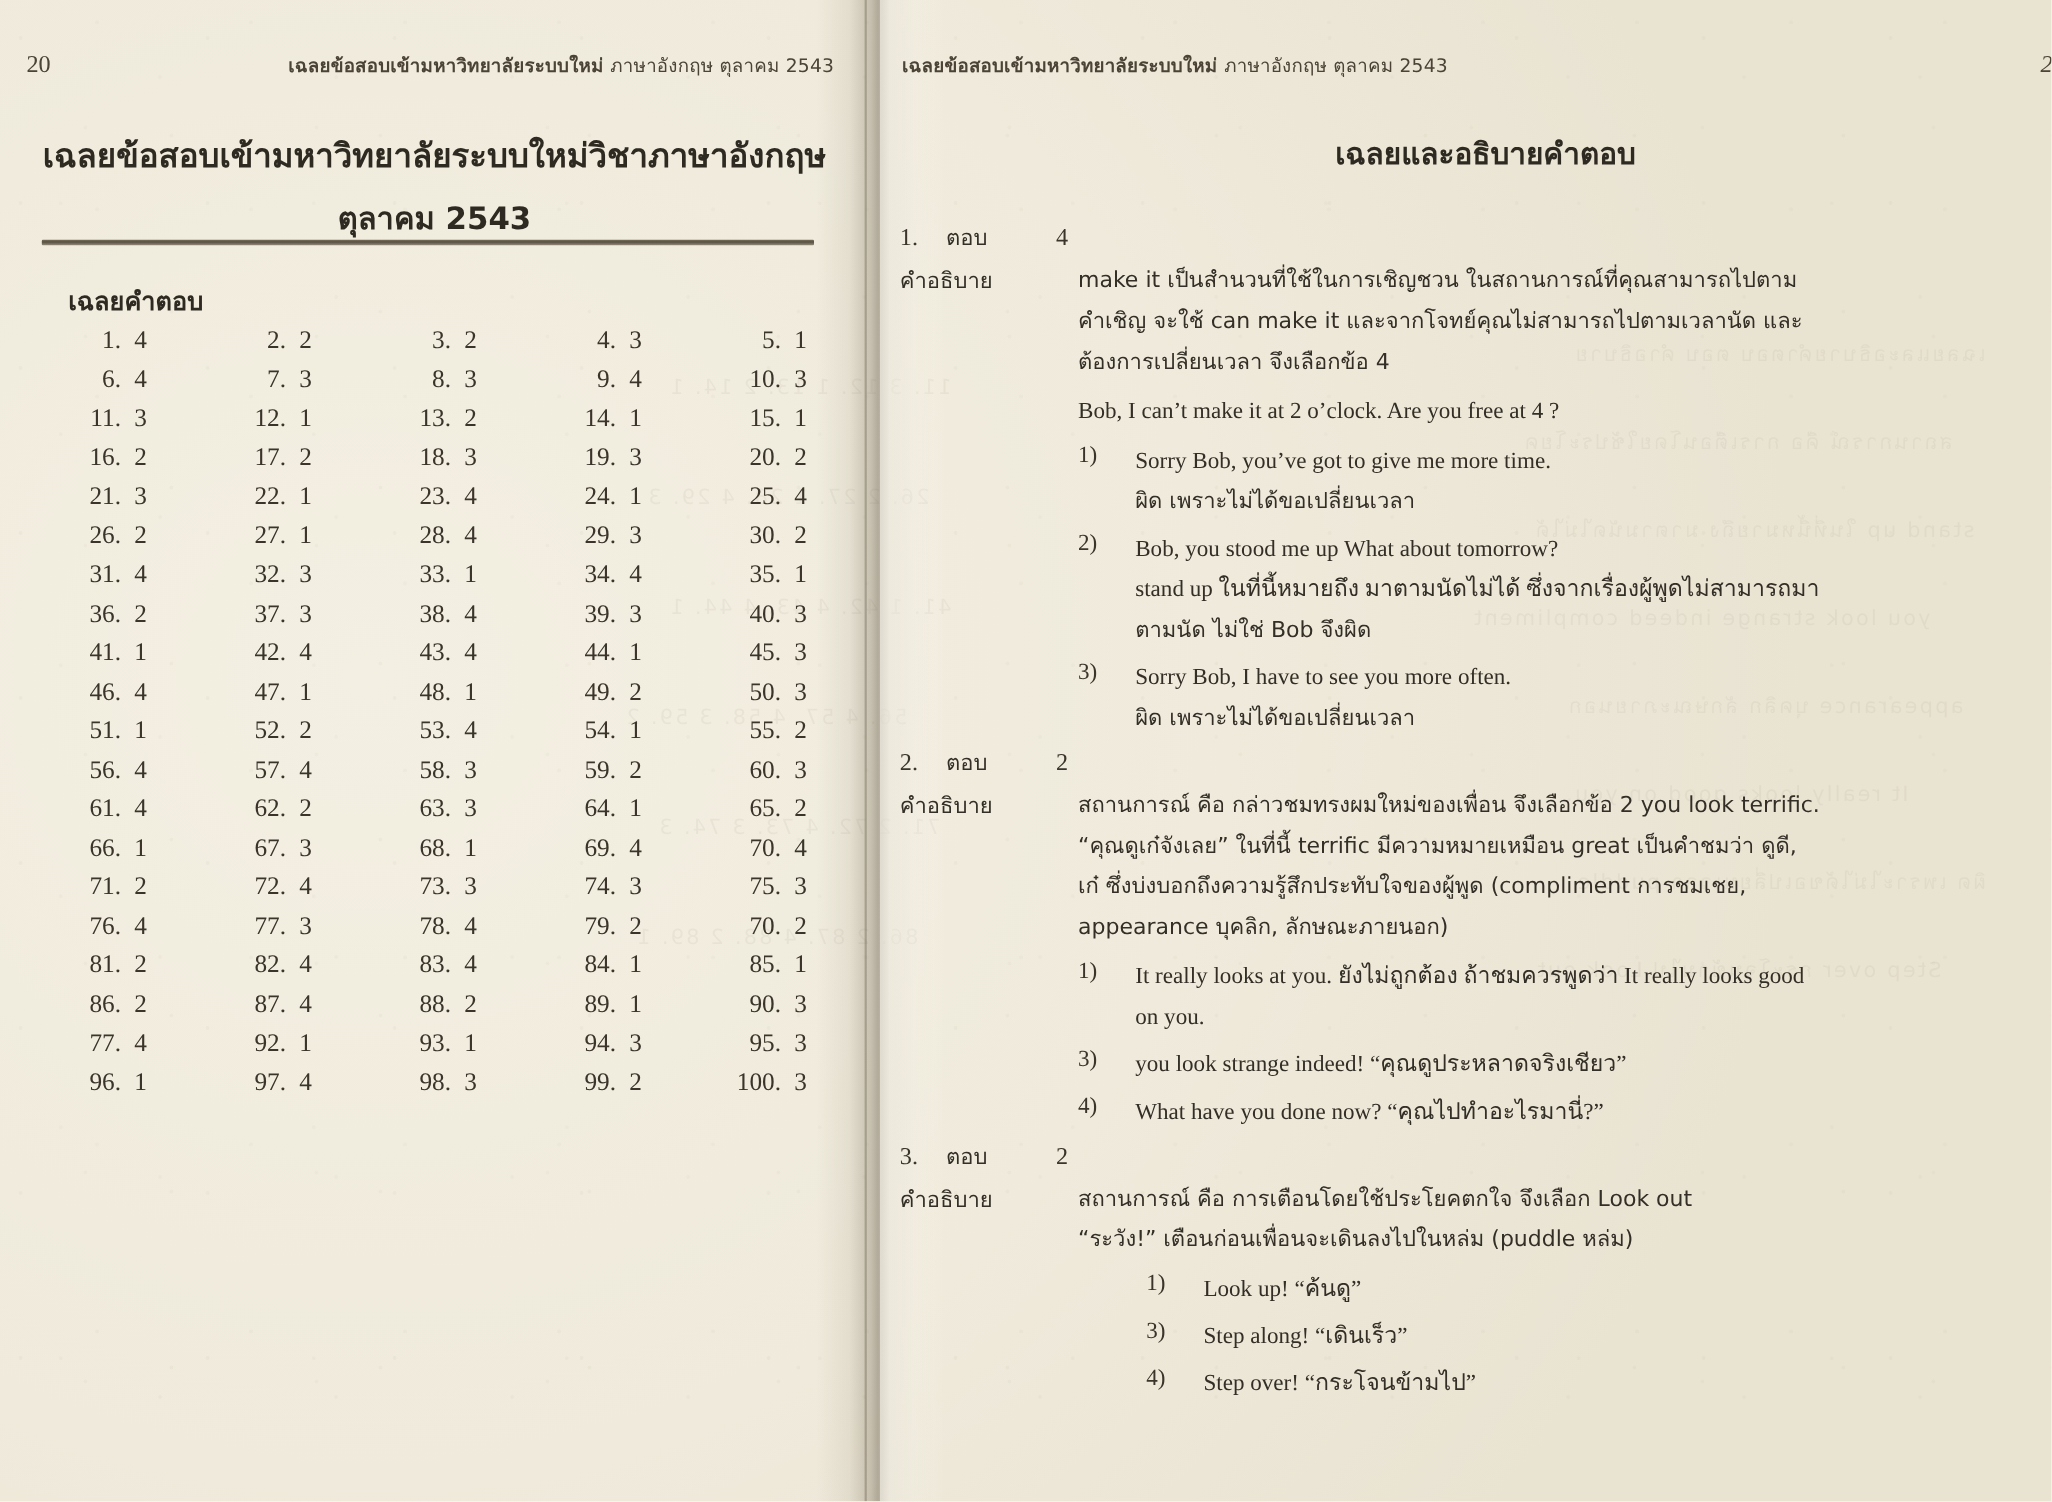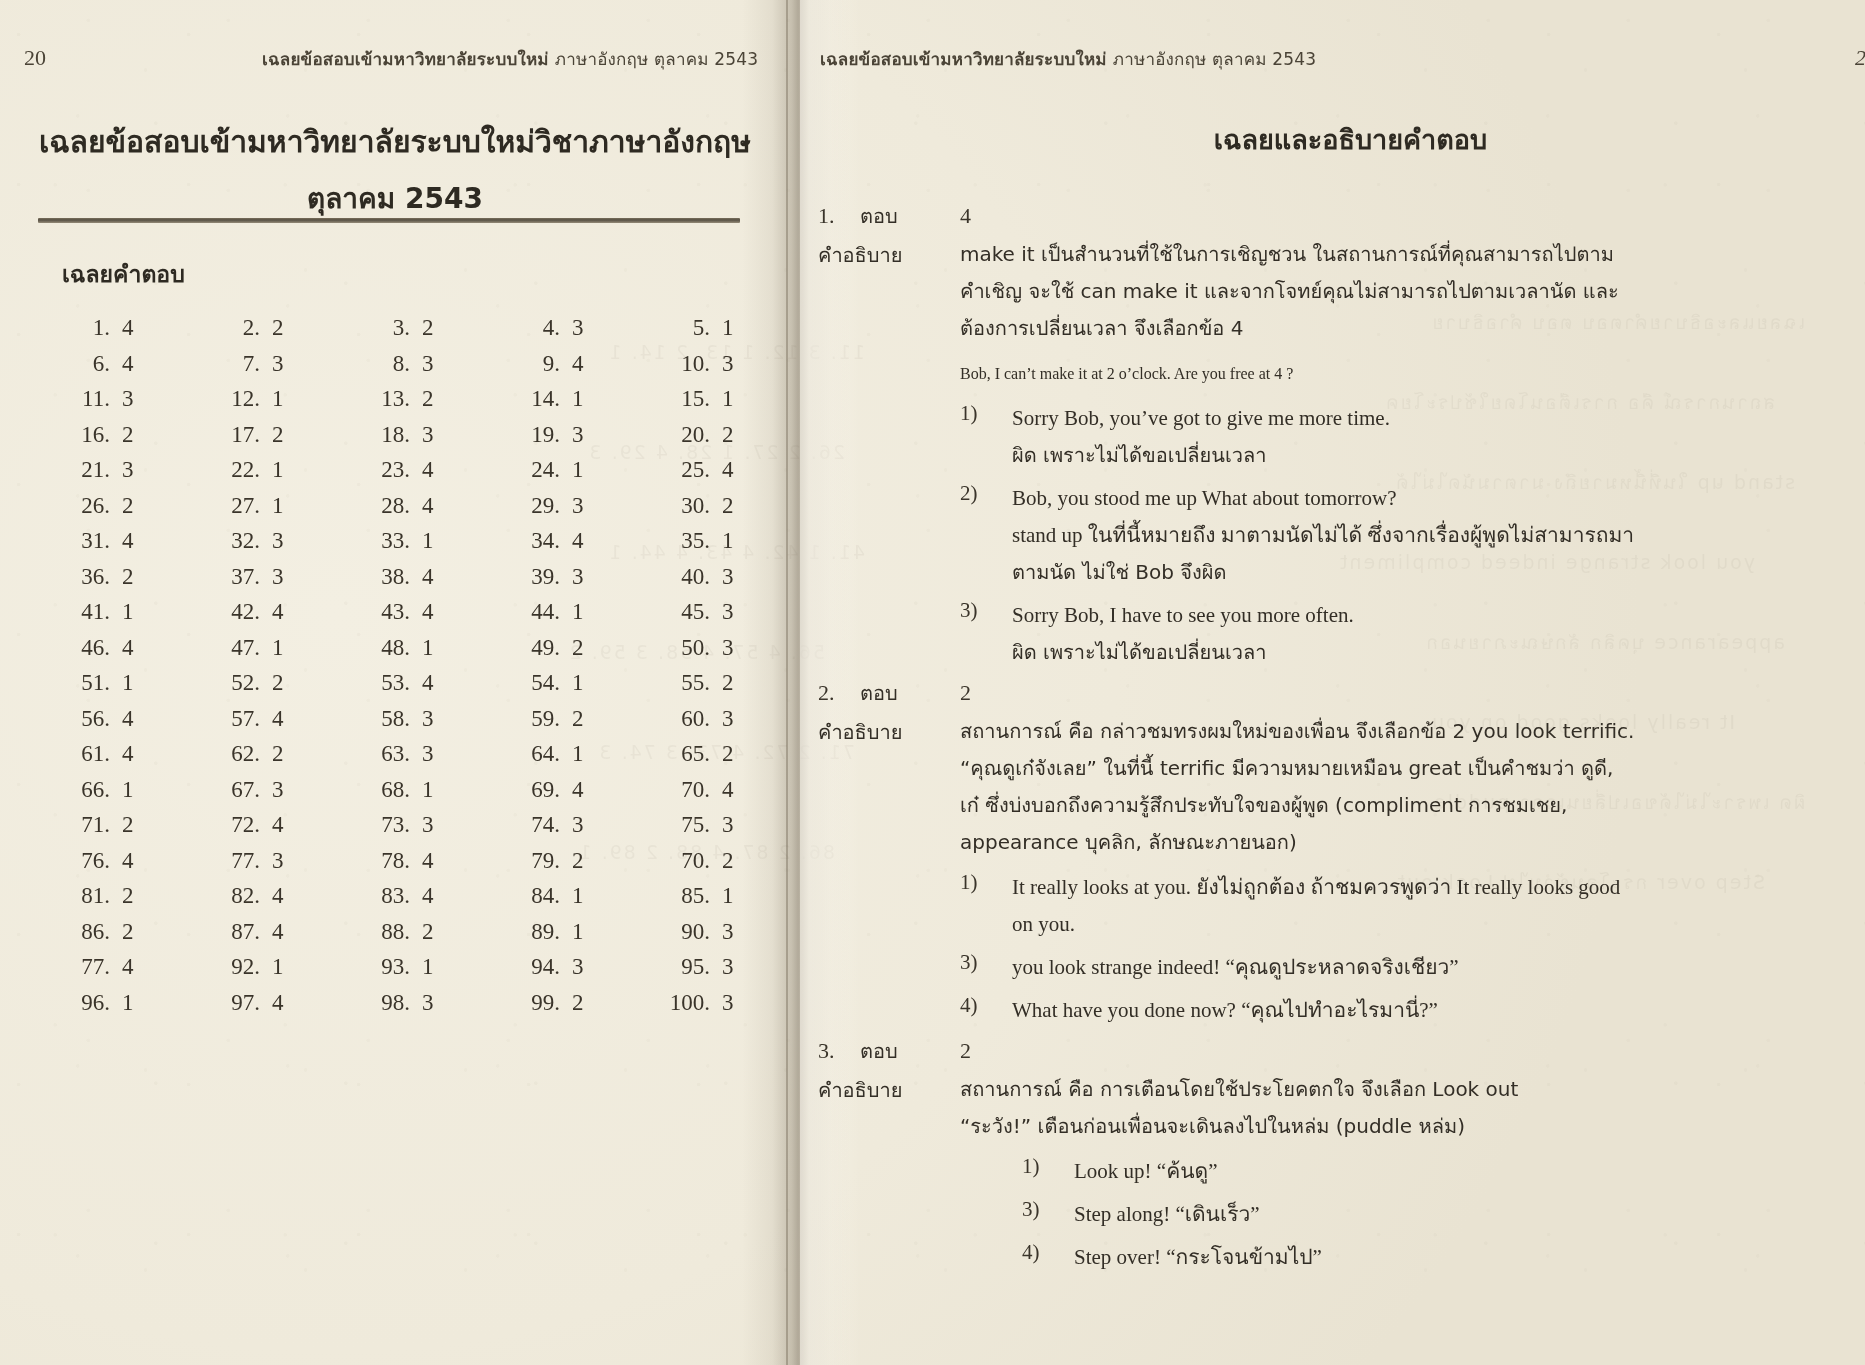--- a/index.html
+++ b/index.html
@@ -144,21 +144,21 @@
     font-family: "DejaVu Sans", sans-serif;
     font-size: 23px;
     font-weight: 700;
     color: #2e2a22;
   }
 
   
   .keygrid {
     position: absolute;
     left: 62px;
-    top: 315px;
+    top: 296px;
     width: 680px;
   }
   .keyrow {
     display: flex;
     height: 35.5px;
     align-items: baseline;
   }
   .keycell {
     flex: 0 0 150px;
     font-family: "Liberation Serif", serif;
@@ -213,39 +213,40 @@
   }
   .ans-val {
     font-family: "Liberation Serif", serif;
     font-size: 22px;
     color: #3a342a;
   }
 
   .row-exp {
     display: flex;
     align-items: flex-start;
+    gap: 20px;
   }
   .lbl-exp {
     flex: 0 0 142px;
     font-family: "DejaVu Sans", sans-serif;
     font-size: 20px;
     color: #332e26;
     padding-top: 3px;
   }
   .exp-body { flex: 1 1 auto; }
   .exp-line {
     font-family: "DejaVu Sans", sans-serif;
     font-size: 20px;
     line-height: 37px;
     color: #332e26;
     white-space: nowrap;
   }
   .quote-line {
     font-family: "Liberation Serif", serif;
-    font-size: 16px;
+    font-size: 21px;
     line-height: 37px;
     color: #332e26;
     margin-top: 8px;
     white-space: nowrap;
   }
 
   .opts { margin-top: 8px; }
   .opt {
     display: flex;
     align-items: flex-start;

